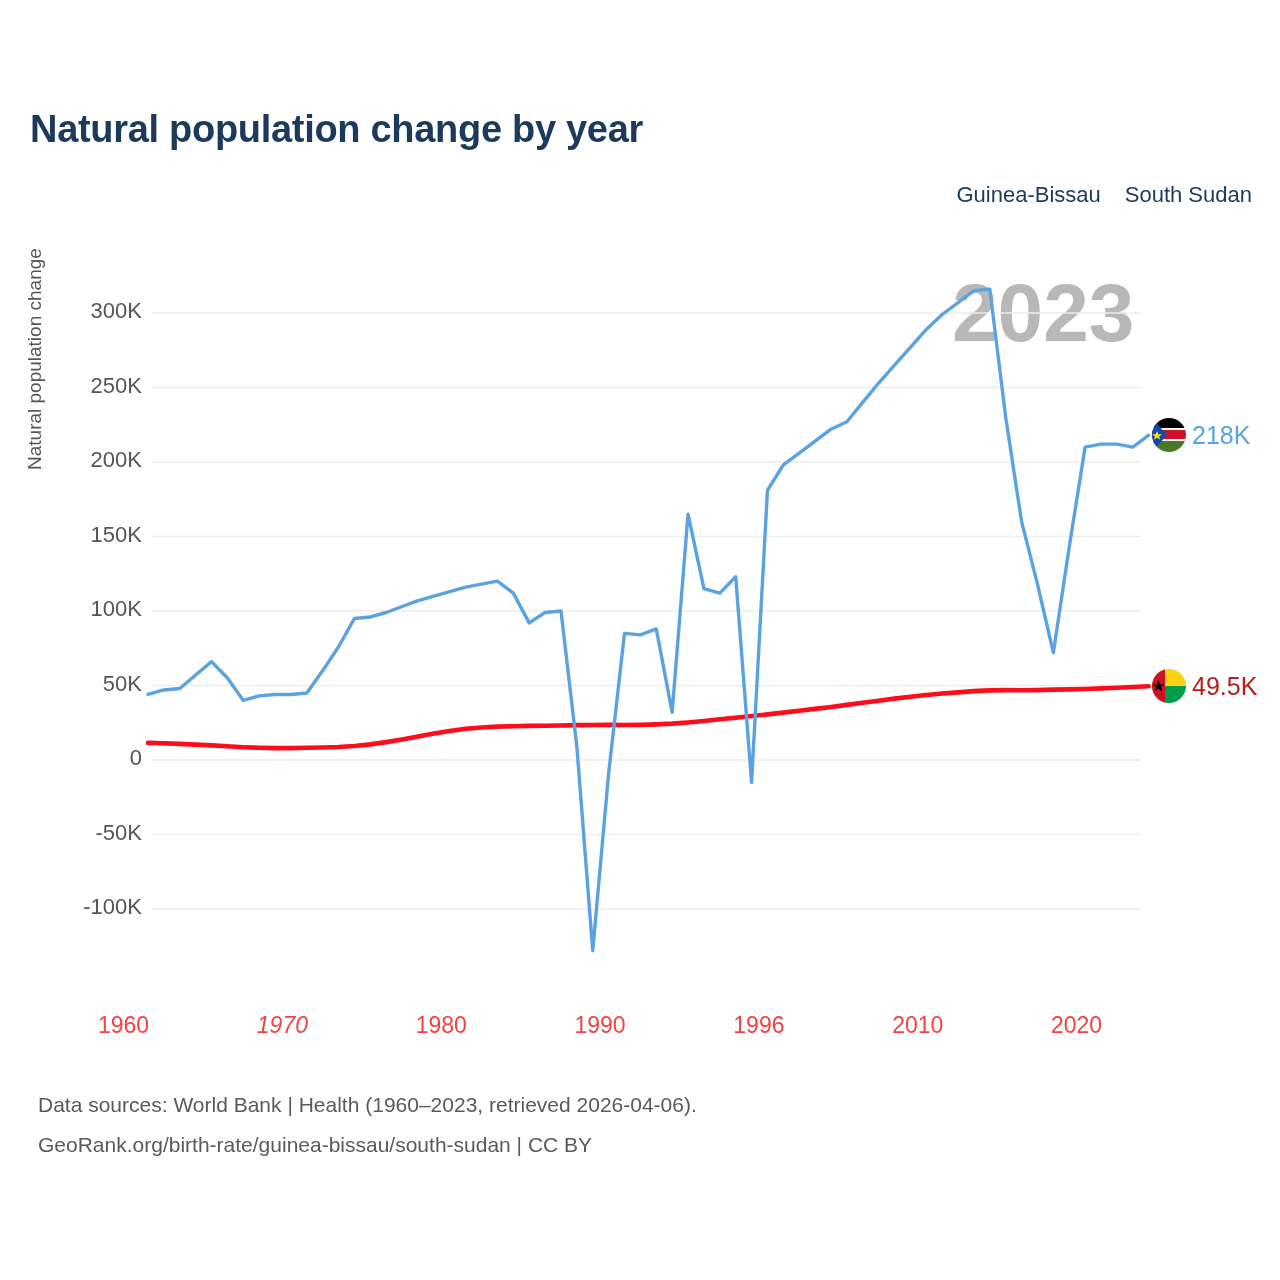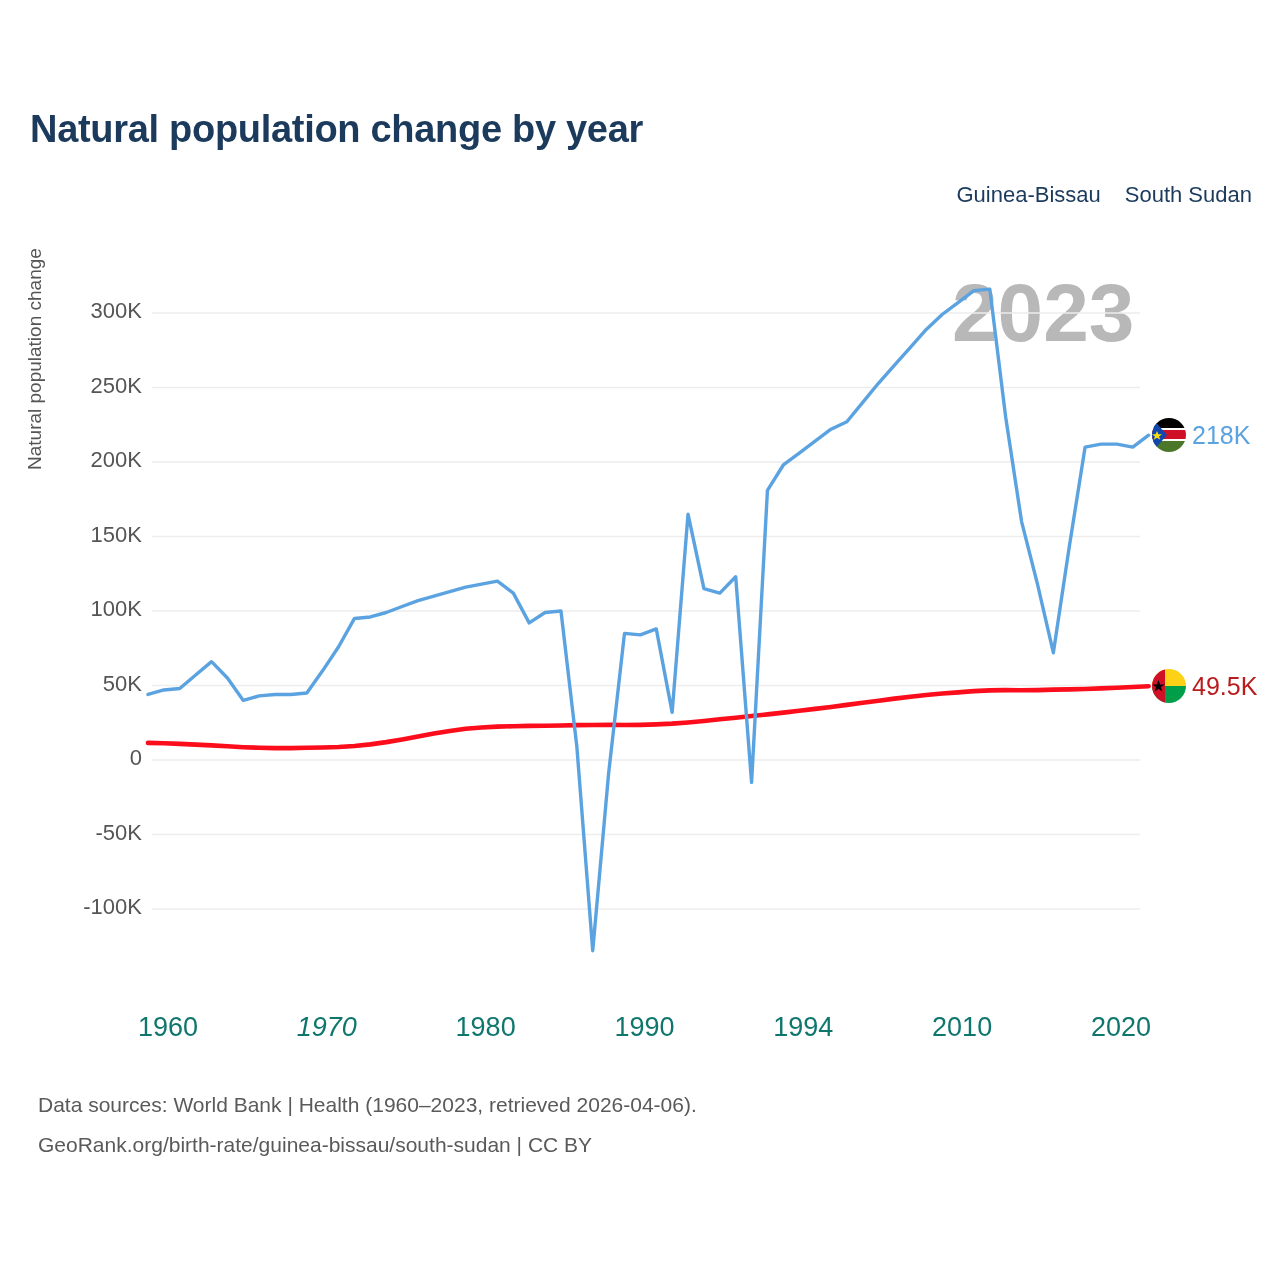--- a/index.html
+++ b/index.html
@@ -86,24 +86,24 @@
   }
   .tick-y {
     position: absolute;
     font-size: 22px;
     color: #555555;
     text-align: right;
     white-space: nowrap;
   }
   .tick-x {
     position: absolute;
-    font-size: 27px;
-    color: #0f766e;
-    white-space: nowrap;
-    text-align: right;
+    font-size: 23px;
+    color: #ef4444;
+    white-space: nowrap;
+    text-align: left;
   }
   .endlabel {
     position: absolute;
     display: flex;
     align-items: center;
     gap: 6px;
     white-space: nowrap;
   }
   .endlabel-text {
     font-size: 25px;
@@ -177,21 +177,21 @@
       <div class="tick-y" style="right: 1138px; top: 670.5px;">50K</div>
       <div class="tick-y" style="right: 1138px; top: 745px;">0</div>
       <div class="tick-y" style="right: 1138px; top: 819.5px;">-50K</div>
       <div class="tick-y" style="right: 1138px; top: 894px;">-100K</div>
     </div>
   <div id="xticks">
       <div class="tick-x" style="left: 98px; width: 100px; top: 1012px;">1960</div>
       <div class="tick-x" style="left: 256.833px; width: 100px; top: 1012px; font-style: italic;">1970</div>
       <div class="tick-x" style="left: 415.667px; width: 100px; top: 1012px;">1980</div>
       <div class="tick-x" style="left: 574.5px; width: 100px; top: 1012px;">1990</div>
-      <div class="tick-x" style="left: 733.333px; width: 100px; top: 1012px;">1994</div>
+      <div class="tick-x" style="left: 733.333px; width: 100px; top: 1012px;">1996</div>
       <div class="tick-x" style="left: 892.167px; width: 100px; top: 1012px;">2010</div>
       <div class="tick-x" style="left: 1051px; width: 100px; top: 1012px;">2020</div>
     </div>
 
   <div class="endlabel" id="end-ss" style="left: 1152px; top: 418.18px;">
     <span class="flag">
       <svg viewBox="0 0 34 34" width="34" height="34">
         <rect x="0" y="0" width="34" height="10" fill="#000000"></rect>
         <rect x="0" y="10" width="34" height="2" fill="#ffffff"></rect>
         <rect x="0" y="12" width="34" height="9" fill="#ce1126"></rect>

